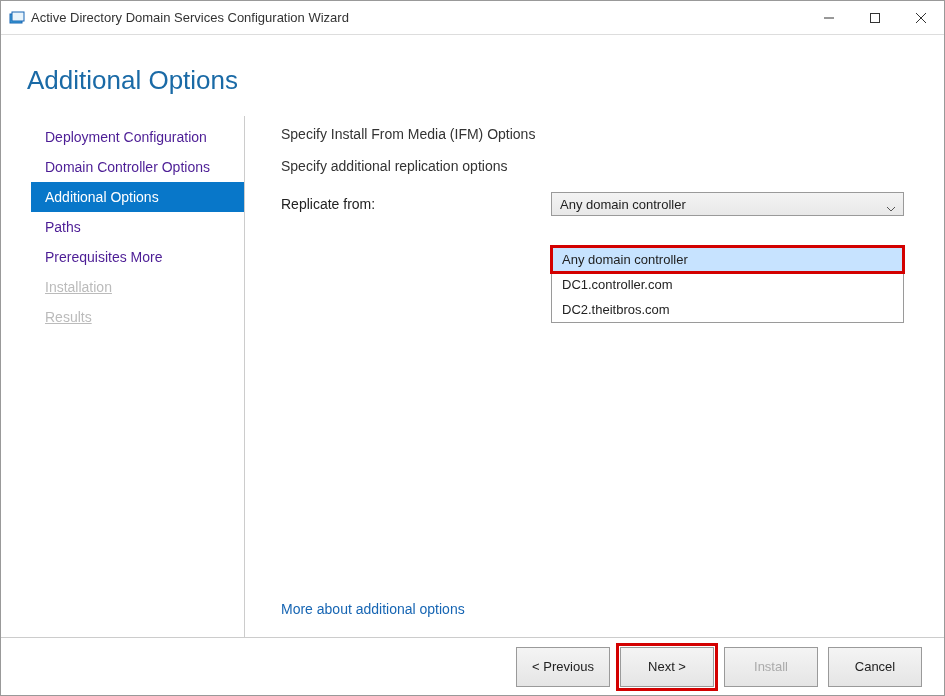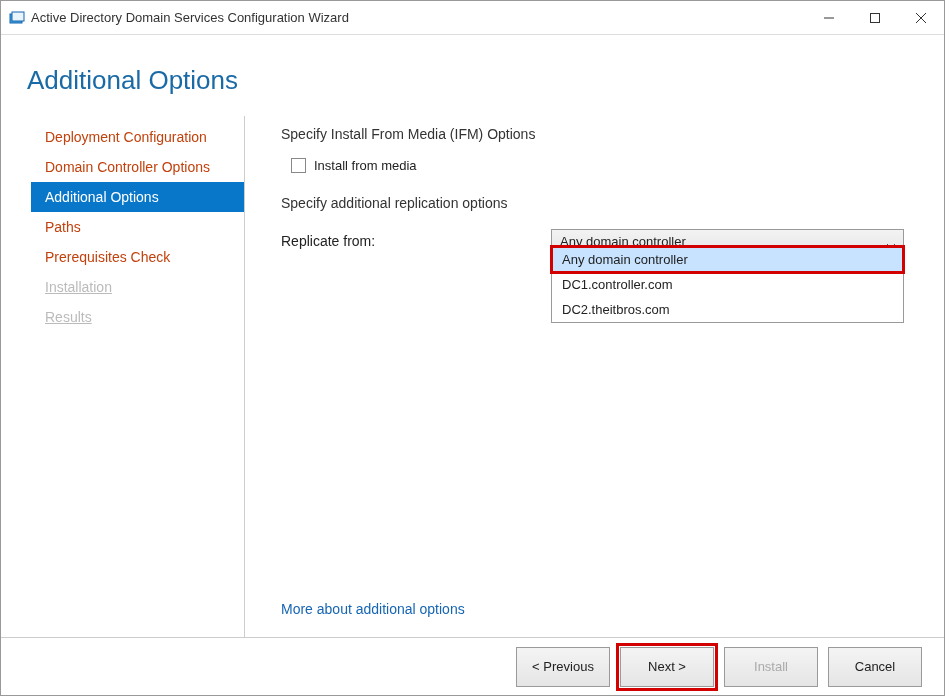--- a/index.html
+++ b/index.html
@@ -61,21 +61,21 @@
       overflow: hidden;
     }
     .sidebar {
       width: 214px;
       border-right: 1px solid #ccc;
       padding-top: 6px;
     }
     .nav-item {
       padding: 7px 14px;
       font-size: 14px;
-      color: #c2410c;
+      color: #4c1d95;
       cursor: default;
     }
     .nav-item.selected {
       background: #0877c9;
       color: #fff;
     }
     .nav-item.disabled { color: #bbb; text-decoration: underline; }
 
     .content {
       flex: 1;
@@ -192,31 +192,27 @@
 <div class="header">
   <div class="page-title">Additional Options</div>
 </div>
 
 <div class="body">
   <div class="sidebar">
     <div class="nav-item">Deployment Configuration</div>
     <div class="nav-item">Domain Controller Options</div>
     <div class="nav-item selected">Additional Options</div>
     <div class="nav-item">Paths</div>
-    <div class="nav-item">Prerequisites Check</div>
+    <div class="nav-item">Prerequisites More</div>
     <div class="nav-item disabled">Installation</div>
     <div class="nav-item disabled">Results</div>
   </div>
 
   <div class="content">
     <div class="section-label">Specify Install From Media (IFM) Options</div>
-    <div class="checkbox-row">
-      <span class="chk"></span>
-      <span>Install from media</span>
-    </div>
 
     <div class="section-label">Specify additional replication options</div>
     <div class="field-row">
       <div class="field-label">Replicate from:</div>
       <div class="combo">
         <span>Any domain controller</span>
         <span class="chev">
           <svg width="8" height="6">
               <polyline points="0,0 4,4 8,0" fill="none" stroke="#555" stroke-width="1"></polyline>
             </svg>

